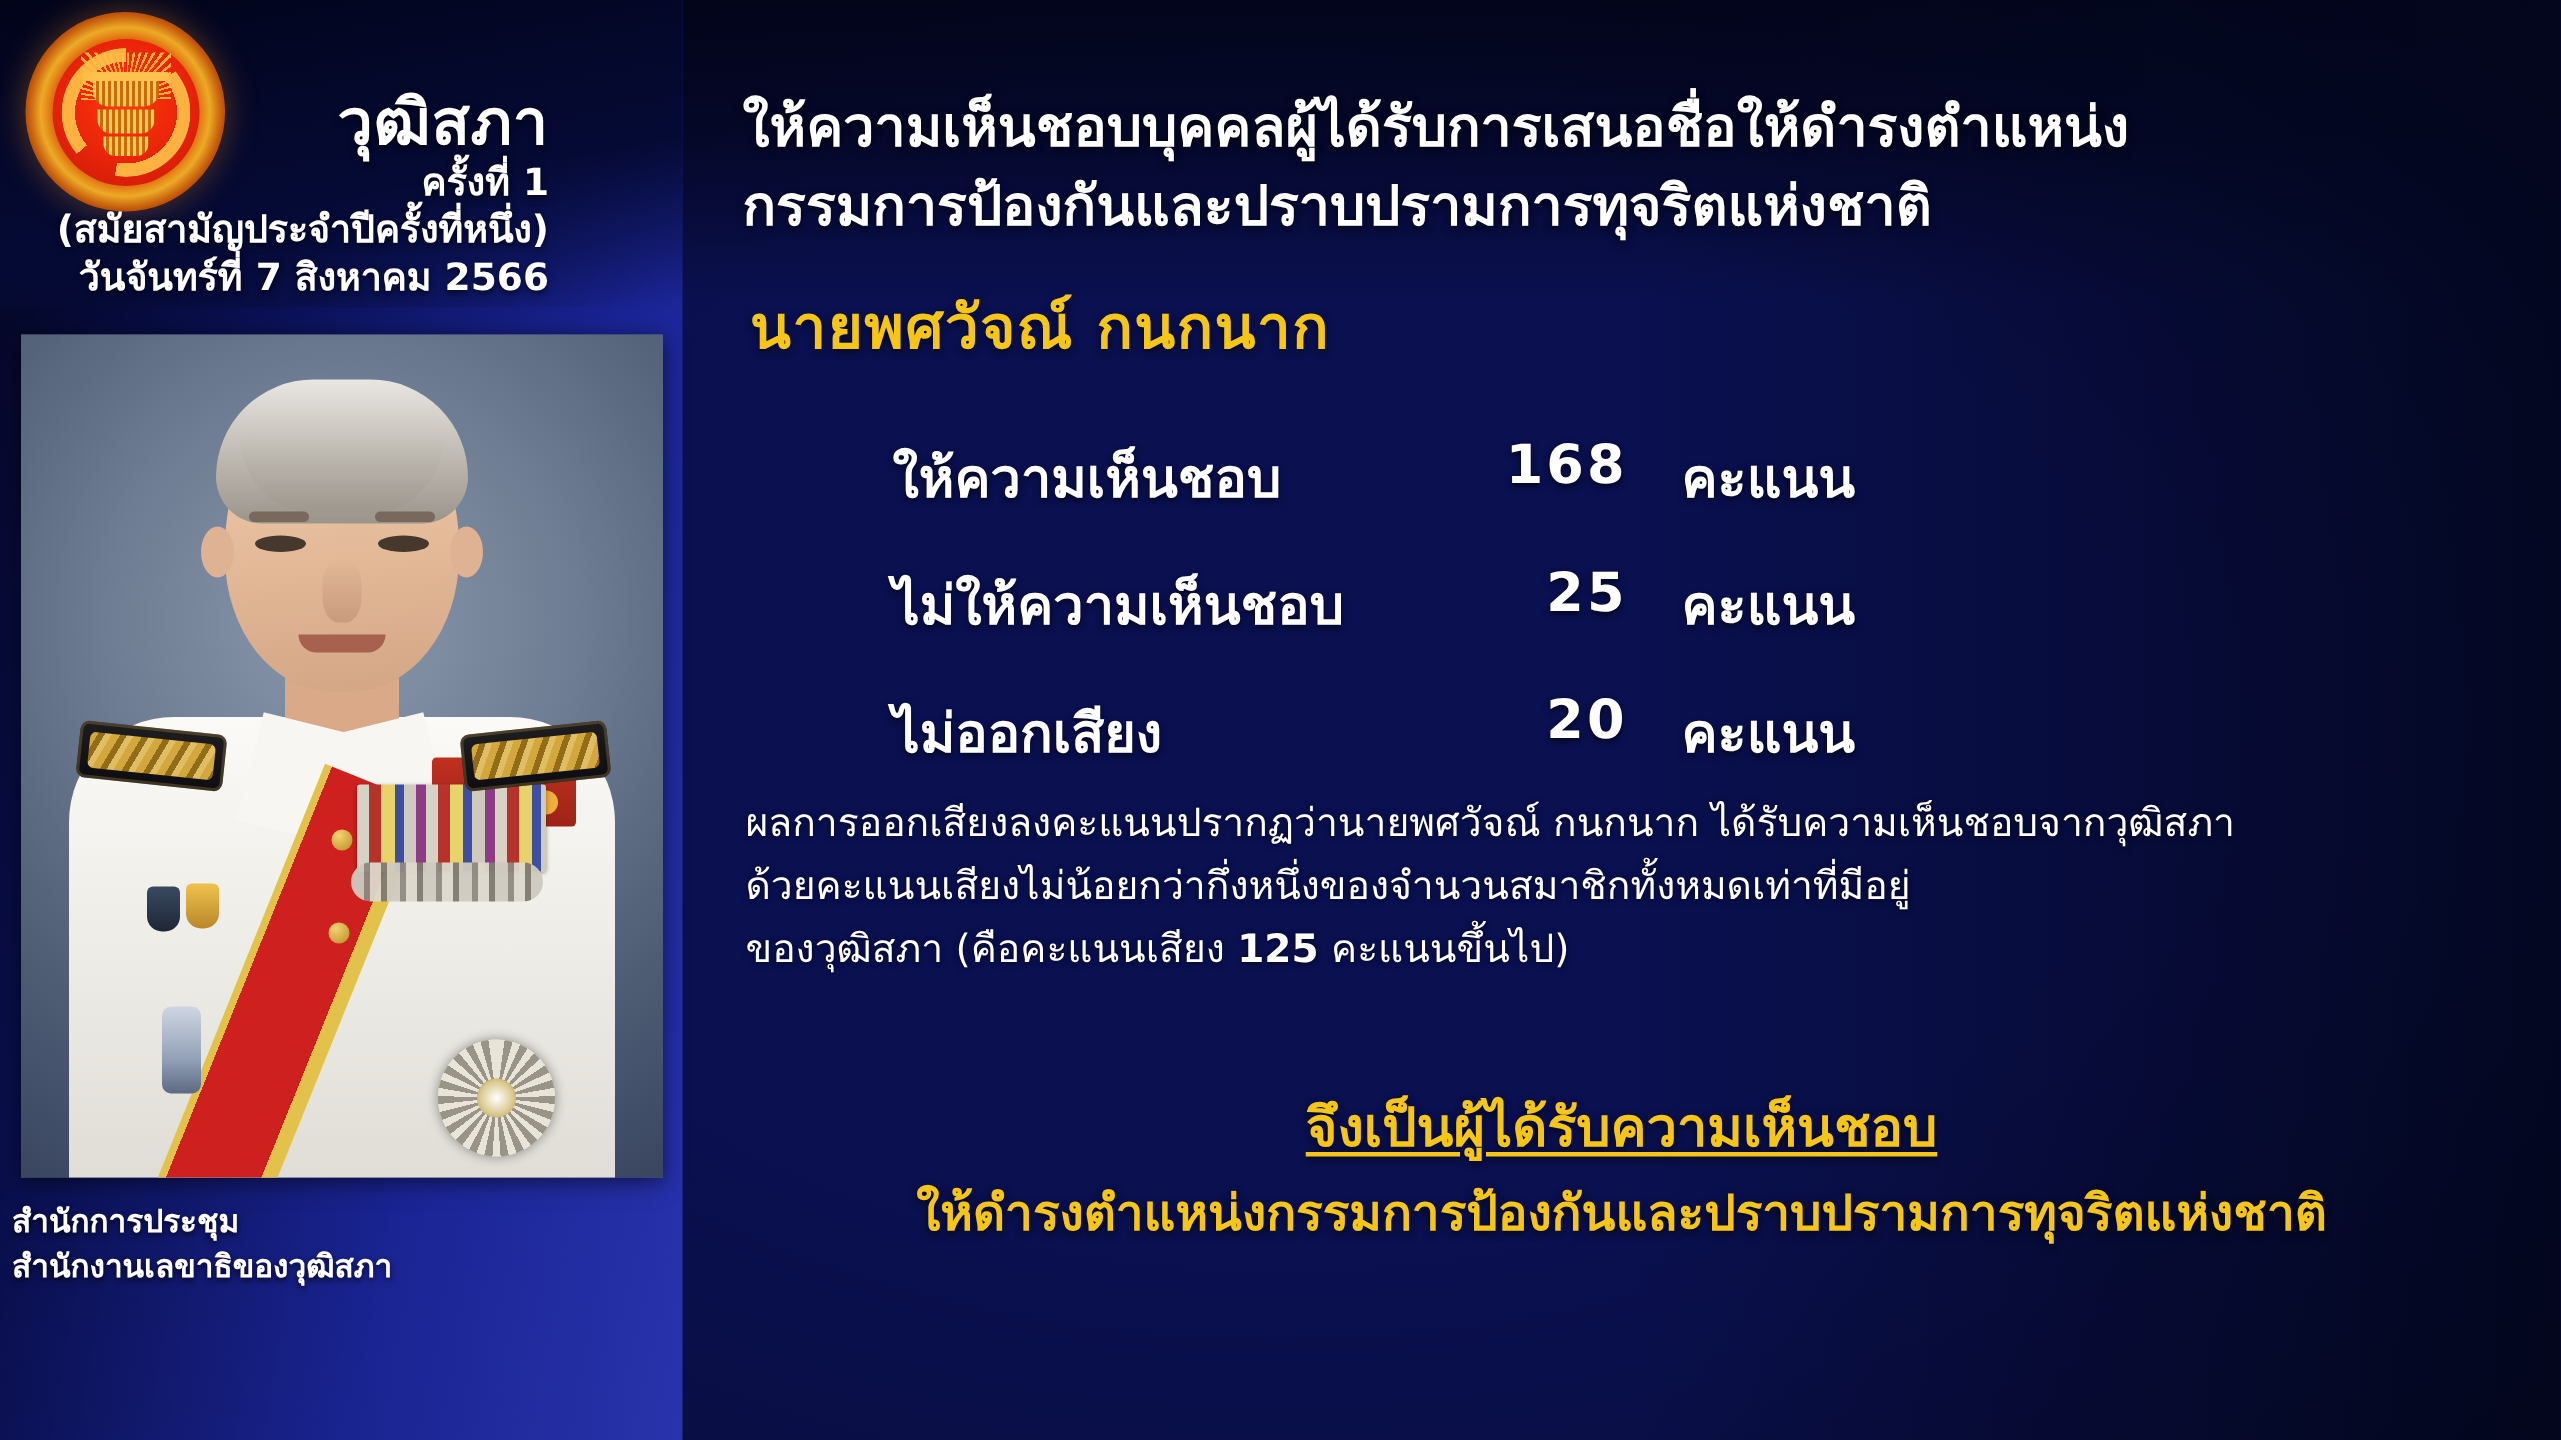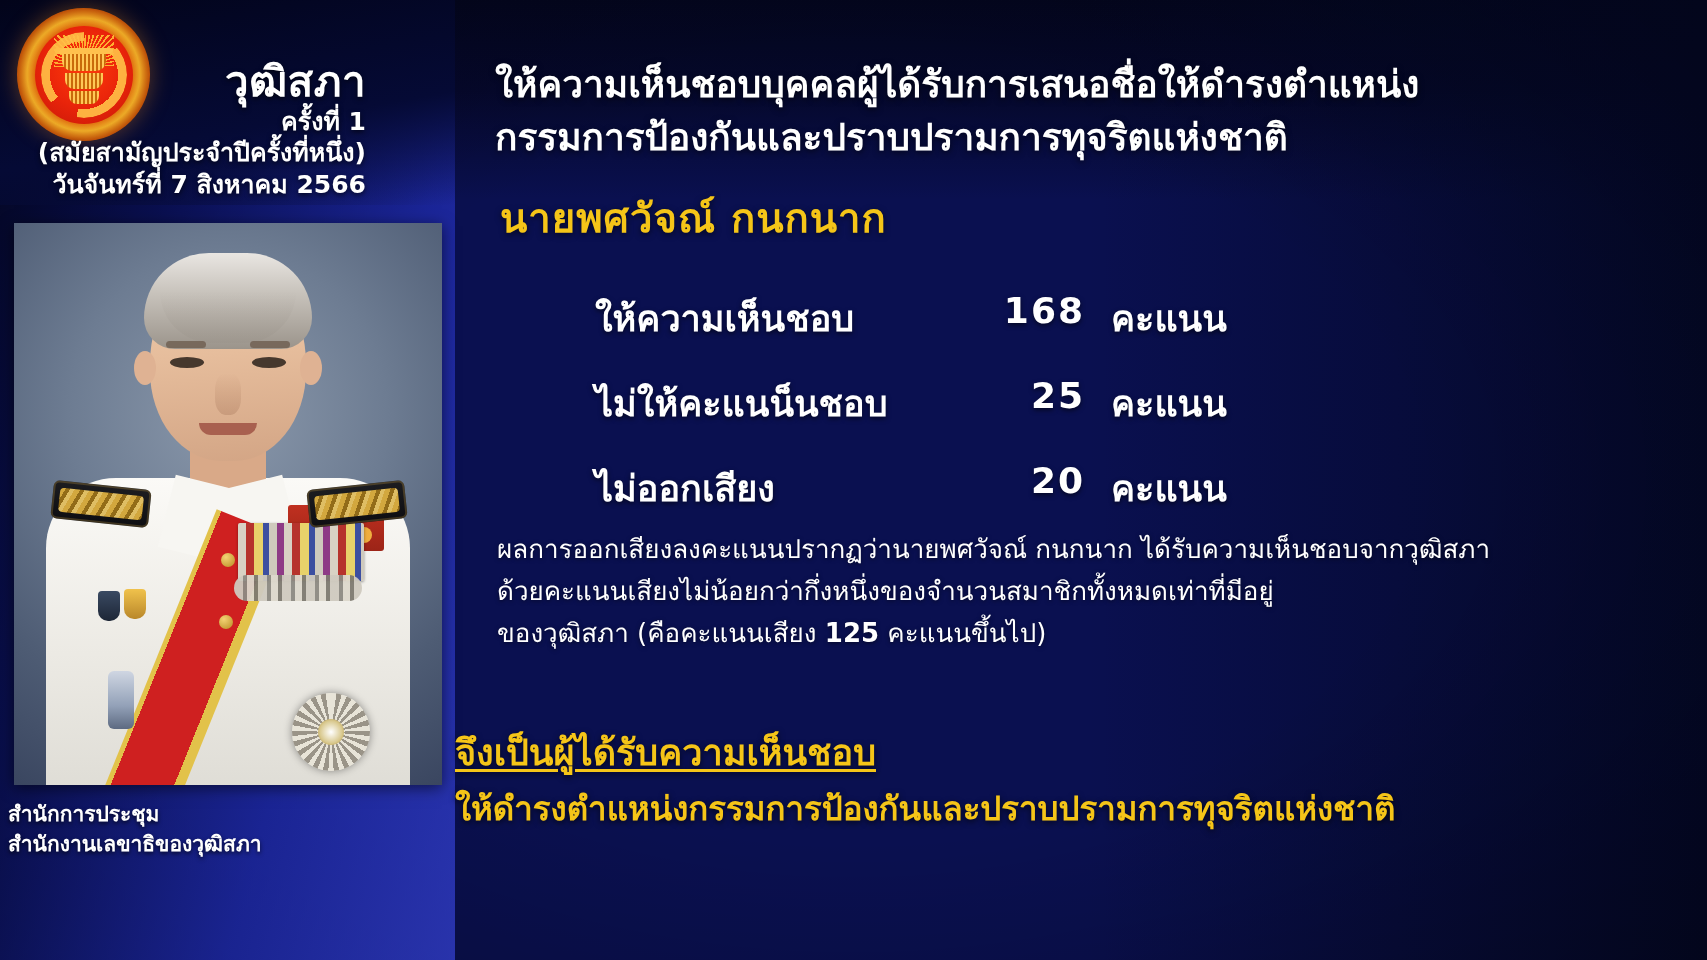--- a/index.html
+++ b/index.html
@@ -305,32 +305,32 @@
     position:absolute; left:140px; top:290px; width:700px;
   }
   .tally-row{
     display:flex; align-items:flex-start;
     margin-bottom:28px;
     color:#fff; font-weight:700; font-size:36px;
     text-shadow:0 2px 5px rgba(0,0,0,.6);
   }
   .tally-label{ width:370px; }
   .tally-value{ width:120px; text-align:right; letter-spacing:2px; }
-  .tally-unit{ margin-left:26px; }
+  .tally-unit{ margin-left:36px; }
 
   .paragraph{
     position:absolute; left:42px; top:528px; width:1190px;
     color:#fff; font-size:26px; font-weight:400; line-height:1.62;
     text-shadow:0 1px 4px rgba(0,0,0,.55);
   }
   .paragraph b{ font-weight:700; }
 
   .conclusion{
     position:absolute; left:0; top:726px; width:1252px;
-    text-align:left;
+    text-align:center;
     color:#f5c518; font-weight:700;
     text-shadow:0 2px 6px rgba(0,0,0,.7);
   }
   .conc-line1{
     font-size:36px; line-height:1.5;
     text-decoration:underline;
     text-underline-offset:4px;
     text-decoration-thickness:3px;
   }
   .conc-line2{ font-size:33px; line-height:1.5; margin-top:4px; }
@@ -415,21 +415,21 @@
 
     <div class="tally">
 
       <div class="tally-row">
         <span class="tally-label">ให้ความเห็นชอบ</span>
         <span class="tally-value">168</span>
         <span class="tally-unit">คะแนน</span>
       </div>
 
       <div class="tally-row">
-        <span class="tally-label">ไม่ให้คะแนน็นชอบ</span>
+        <span class="tally-label">ไม่ให้ความเห็นชอบ</span>
         <span class="tally-value">25</span>
         <span class="tally-unit">คะแนน</span>
       </div>
 
       <div class="tally-row">
         <span class="tally-label">ไม่ออกเสียง</span>
         <span class="tally-value">20</span>
         <span class="tally-unit">คะแนน</span>
       </div>
 

